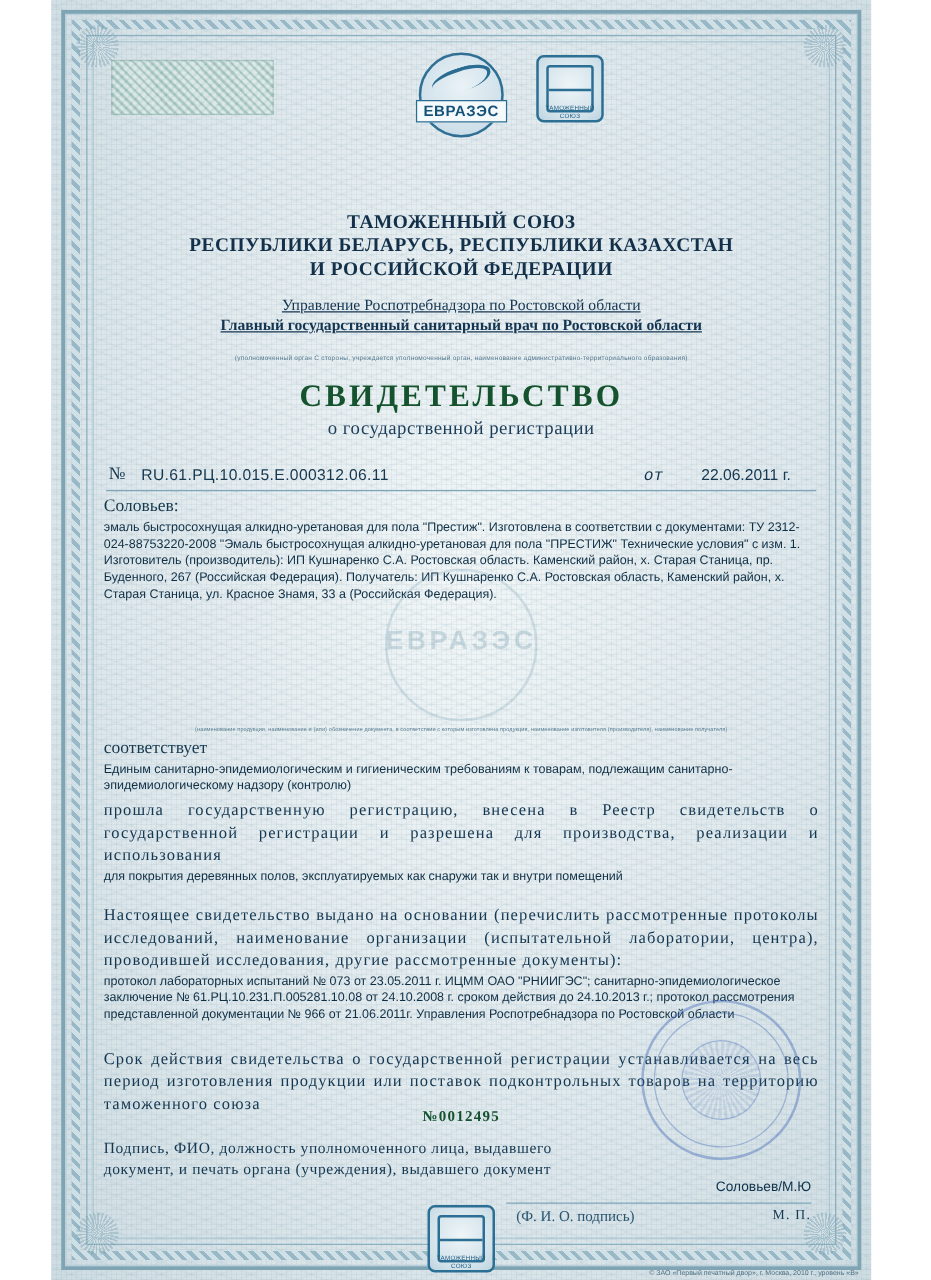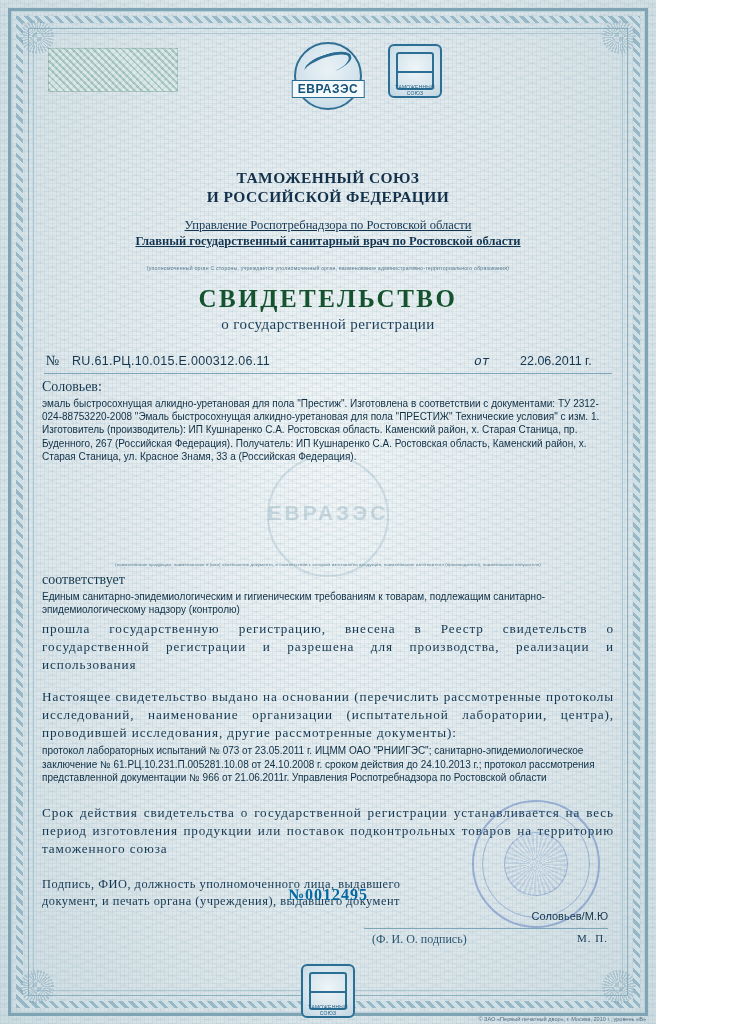--- a/index.html
+++ b/index.html
@@ -13,20 +13,21 @@
     font-family: "Liberation Serif", serif;
     overflow: hidden;
   }
 
   #page {
     position: relative;
     width: 656px;
     height: 1024px;
     background: #e8eef0;
     overflow: hidden;
+    margin-left: 41px;
   }
 
   
   .bg-base {
     position: absolute;
     inset: 0;
     background:
       repeating-linear-gradient(0deg, rgba(120,160,175,0.10) 0px, rgba(120,160,175,0.10) 1px, rgba(255,255,255,0) 1px, rgba(255,255,255,0) 4px),
       repeating-linear-gradient(90deg, rgba(120,160,175,0.10) 0px, rgba(120,160,175,0.10) 1px, rgba(255,255,255,0) 1px, rgba(255,255,255,0) 4px),
       radial-gradient(ellipse at 50% 45%, #f2f6f7 0%, #dfe8ec 58%, #cedce2 100%);
@@ -369,23 +370,23 @@
     left: 322px; right: 6px; top: 52px;
     border-bottom: 1px solid #7ea5b8;
   }
 
   .serial {
     position: absolute;
     left: 50%;
     transform: translateX(-50%);
     top: 886px;
     font-family: "Liberation Serif", serif;
-    font-size: 16px;
+    font-size: 12px;
     font-weight: bold;
-    color: #0369a1;
+    color: #14532d;
     letter-spacing: 1px;
   }
 
   
   .stamp {
     position: absolute;
     left: 472px; top: 800px;
     width: 124px; height: 124px;
     border-radius: 50%;
     border: 2px solid rgba(60,100,180,.55);
@@ -456,20 +457,21 @@
       <div class="tr-emblem">
         <div class="sq"></div>
         <div class="glyph"></div>
         <div class="bar"></div>
         <div class="cap">ТАМОЖЕННЫЙ СОЮЗ</div>
       </div>
     </div>
 
     <div class="title-block">
       <div class="title-line">ТАМОЖЕННЫЙ СОЮЗ</div>
+      <div class="title-line">РЕСПУБЛИКИ БЕЛАРУСЬ, РЕСПУБЛИКИ КАЗАХСТАН</div>
       <div class="title-line">И РОССИЙСКОЙ ФЕДЕРАЦИИ</div>
     </div>
 
     <div class="org-block">
       <div>Управление Роспотребнадзора по Ростовской области</div>
       <div class="b">Главный государственный санитарный врач по Ростовской области</div>
     </div>
 
     <div class="tiny-note">(уполномоченный орган С стороны, учреждается уполномоченный орган, наименование административно-территориального образования)</div>
 
@@ -487,20 +489,21 @@
     <div class="sect-label">Соловьев:</div>
     <div class="body-text">эмаль быстросохнущая алкидно-уретановая для пола "Престиж". Изготовлена в соответствии с документами: ТУ 2312-024-88753220-2008 "Эмаль быстросохнущая алкидно-уретановая для пола "ПРЕСТИЖ" Технические условия" с изм. 1. Изготовитель (производитель): ИП Кушнаренко С.А. Ростовская область. Каменский район, х. Старая Станица, пр. Буденного, 267 (Российская Федерация). Получатель: ИП Кушнаренко С.А. Ростовская область, Каменский район, х. Старая Станица, ул. Красное Знамя, 33 а (Российская Федерация).</div>
 
     <div class="gap-big"></div>
     <div class="microline">(наименование продукции, наименование и (или) обозначение документа, в соответствии с которым изготовлена продукция, наименование изготовителя (производителя), наименование получателя)</div>
 
     <div class="sect-label">соответствует</div>
     <div class="body-text">Единым санитарно-эпидемиологическим и гигиеническим требованиям к товарам, подлежащим санитарно-эпидемиологическому надзору (контролю)</div>
 
     <div class="script-text">прошла государственную регистрацию, внесена в Реестр свидетельств о государственной регистрации и разрешена для производства, реализации и использования</div>
+    <div class="body-text">для покрытия деревянных полов, эксплуатируемых как снаружи так и внутри помещений</div>
 
     <div class="script-text" style="margin-top:14px;">Настоящее свидетельство выдано на основании (перечислить рассмотренные протоколы исследований, наименование организации (испытательной лаборатории, центра), проводившей исследования, другие рассмотренные документы):</div>
     <div class="body-text">протокол лабораторных испытаний № 073 от 23.05.2011 г. ИЦММ ОАО "РНИИГЭС"; санитарно-эпидемиологическое заключение № 61.РЦ.10.231.П.005281.10.08 от 24.10.2008 г. сроком действия до 24.10.2013 г.; протокол рассмотрения представленной документации № 966 от 21.06.2011г. Управления Роспотребнадзора по Ростовской области</div>
 
     <div class="script-text" style="margin-top:20px;">Срок действия свидетельства о государственной регистрации устанавливается на весь период изготовления продукции или поставок подконтрольных товаров на территорию таможенного союза</div>
 
     <div class="sign-row">
       <div class="sign-desc">Подпись, ФИО, должность уполномоченного лица, выдавшего документ, и печать органа (учреждения), выдавшего документ</div>
       <div class="sign-line"></div>
       <div class="name">Соловьев/М.Ю</div>

